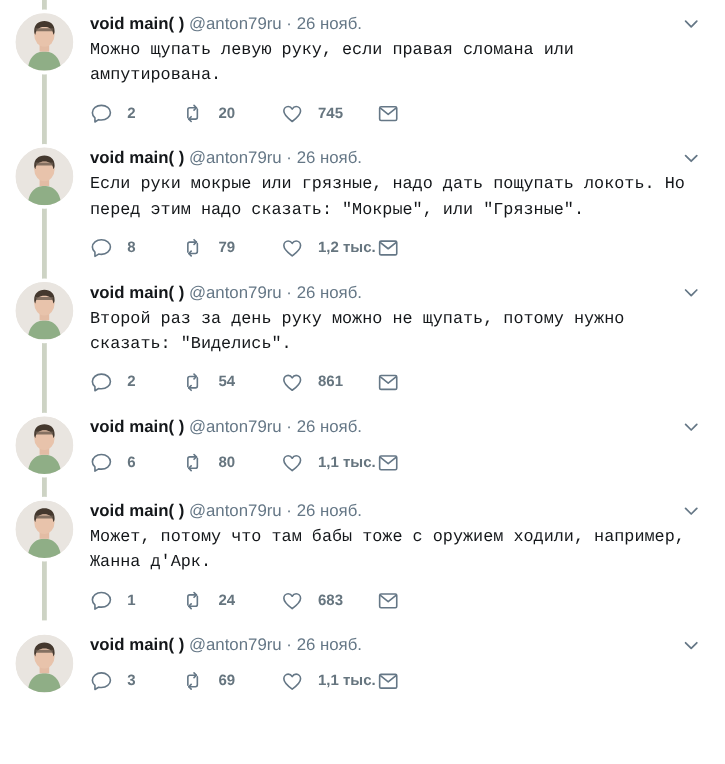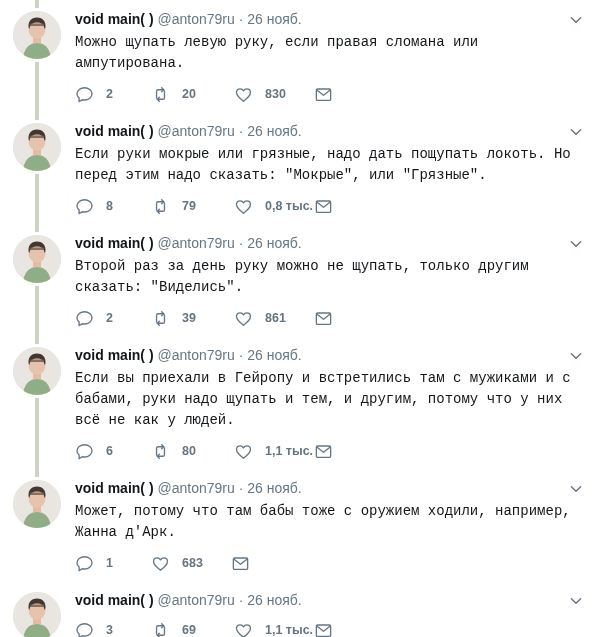--- a/index.html
+++ b/index.html
@@ -76,21 +76,21 @@
               </svg>
             </span>
             <span class="count">20</span>
           </div>
         <div class="action like">
             <span class="icon">
               <svg viewBox="0 0 24 24" fill="none" stroke="#657786" stroke-width="1.7" stroke-linejoin="round">
                 <path d="M12 20.5C6.8 16.7 3.2 13.4 3.2 9.6c0-2.8 2.1-4.8 4.6-4.8 1.8 0 3.3 1 4.2 2.6.9-1.6 2.4-2.6 4.2-2.6 2.5 0 4.6 2 4.6 4.8 0 3.8-3.6 7.1-8.8 10.9z"></path>
               </svg>
             </span>
-            <span class="count">830</span>
+            <span class="count">745</span>
           </div>
         <div class="action dm">
             <span class="icon">
               <svg viewBox="0 0 24 24" fill="none" stroke="#657786" stroke-width="1.7" stroke-linejoin="round">
                 <rect x="3" y="5" width="18" height="14.5" rx="1.5"></rect>
                 <path d="M3.5 6.2 12 13l8.5-6.8"></path>
               </svg>
             </span>
           </div>
       </div>
@@ -138,75 +138,75 @@
               </svg>
             </span>
             <span class="count">79</span>
           </div>
         <div class="action like">
             <span class="icon">
               <svg viewBox="0 0 24 24" fill="none" stroke="#657786" stroke-width="1.7" stroke-linejoin="round">
                 <path d="M12 20.5C6.8 16.7 3.2 13.4 3.2 9.6c0-2.8 2.1-4.8 4.6-4.8 1.8 0 3.3 1 4.2 2.6.9-1.6 2.4-2.6 4.2-2.6 2.5 0 4.6 2 4.6 4.8 0 3.8-3.6 7.1-8.8 10.9z"></path>
               </svg>
             </span>
-            <span class="count">0,8 тыс.</span>
-          </div>
-        <div class="action dm">
-            <span class="icon">
-              <svg viewBox="0 0 24 24" fill="none" stroke="#657786" stroke-width="1.7" stroke-linejoin="round">
-                <rect x="3" y="5" width="18" height="14.5" rx="1.5"></rect>
-                <path d="M3.5 6.2 12 13l8.5-6.8"></path>
-              </svg>
-            </span>
-          </div>
-      </div>
-    </div>
-  </article>
-
-  <article class="tweet">
-    <div class="avatar-col">
-      <div class="avatar"><span><svg viewBox="0 0 48 48">
-              <circle cx="24" cy="24" r="24" fill="#e9e5e0"></circle>
-              <path d="M10 48 C11 36 17 32 24 32 C31 32 37 36 38 48 Z" fill="#8fae86"></path>
-              <rect x="20" y="24" width="8" height="8" fill="#e3bca4"></rect>
-              <ellipse cx="24" cy="18" rx="8.5" ry="10" fill="#e8c3ab"></ellipse>
-              <path d="M15.5 15 C15.5 9.5 19 6.5 24 6.5 C29 6.5 32.5 9.5 32.5 15 C32.5 16.5 32 17.5 31.5 18 C31 13 28 11.5 24 11.5 C20 11.5 17 13 16.5 18 C16 17.5 15.5 16.5 15.5 15 Z" fill="#44382e"></path>
-              <path d="M16.5 12.5 L31.5 12.5 L31 15 L17 15 Z" fill="#6b5d50" opacity="0.8"></path>
-            </svg></span></div>
-    </div>
-    <div class="content">
-      <div class="tweet-header">
-        <span class="name">void main( )</span>
-        <span class="meta"> <span class="piece">@anton79ru</span> <span>·</span> <span class="piece">26 нояб.</span></span>
-      </div>
-      <span class="chevron">
-          <svg viewBox="0 0 24 24" fill="none" stroke="#657786" stroke-width="2.2" stroke-linecap="round" stroke-linejoin="round">
-            <path d="M5 8.5l7 7 7-7"></path>
-          </svg>
-        </span>
-      <p class="tweet-text">Второй раз за день руку можно не щупать, только другим сказать: "Виделись".</p>
+            <span class="count">1,2 тыс.</span>
+          </div>
+        <div class="action dm">
+            <span class="icon">
+              <svg viewBox="0 0 24 24" fill="none" stroke="#657786" stroke-width="1.7" stroke-linejoin="round">
+                <rect x="3" y="5" width="18" height="14.5" rx="1.5"></rect>
+                <path d="M3.5 6.2 12 13l8.5-6.8"></path>
+              </svg>
+            </span>
+          </div>
+      </div>
+    </div>
+  </article>
+
+  <article class="tweet">
+    <div class="avatar-col">
+      <div class="avatar"><span><svg viewBox="0 0 48 48">
+              <circle cx="24" cy="24" r="24" fill="#e9e5e0"></circle>
+              <path d="M10 48 C11 36 17 32 24 32 C31 32 37 36 38 48 Z" fill="#8fae86"></path>
+              <rect x="20" y="24" width="8" height="8" fill="#e3bca4"></rect>
+              <ellipse cx="24" cy="18" rx="8.5" ry="10" fill="#e8c3ab"></ellipse>
+              <path d="M15.5 15 C15.5 9.5 19 6.5 24 6.5 C29 6.5 32.5 9.5 32.5 15 C32.5 16.5 32 17.5 31.5 18 C31 13 28 11.5 24 11.5 C20 11.5 17 13 16.5 18 C16 17.5 15.5 16.5 15.5 15 Z" fill="#44382e"></path>
+              <path d="M16.5 12.5 L31.5 12.5 L31 15 L17 15 Z" fill="#6b5d50" opacity="0.8"></path>
+            </svg></span></div>
+    </div>
+    <div class="content">
+      <div class="tweet-header">
+        <span class="name">void main( )</span>
+        <span class="meta"> <span class="piece">@anton79ru</span> <span>·</span> <span class="piece">26 нояб.</span></span>
+      </div>
+      <span class="chevron">
+          <svg viewBox="0 0 24 24" fill="none" stroke="#657786" stroke-width="2.2" stroke-linecap="round" stroke-linejoin="round">
+            <path d="M5 8.5l7 7 7-7"></path>
+          </svg>
+        </span>
+      <p class="tweet-text">Второй раз за день руку можно не щупать, потому нужно сказать: "Виделись".</p>
       <div class="actions">
         <div class="action reply">
             <span class="icon">
               <svg viewBox="0 0 24 24" fill="none" stroke="#657786" stroke-width="1.7" stroke-linejoin="round">
                 <path d="M12 3.5C6.8 3.5 2.5 6.9 2.5 11.2c0 2.1 1 4 2.7 5.4V21l3.9-2.4c.9.2 1.9.3 2.9.3 5.2 0 9.5-3.4 9.5-7.7S17.2 3.5 12 3.5z"></path>
               </svg>
             </span>
             <span class="count">2</span>
           </div>
         <div class="action retweet">
             <span class="icon">
               <svg viewBox="0 0 24 24" fill="none" stroke="#657786" stroke-width="1.7" stroke-linecap="round" stroke-linejoin="round">
                 <path d="M7 16.5V8a2 2 0 0 1 2-2h7"></path>
                 <path d="M13.5 3.5 16 6l-2.5 2.5"></path>
                 <path d="M17 7.5V16a2 2 0 0 1-2 2H8"></path>
                 <path d="M10.5 20.5 8 18l2.5-2.5"></path>
               </svg>
             </span>
-            <span class="count">39</span>
+            <span class="count">54</span>
           </div>
         <div class="action like">
             <span class="icon">
               <svg viewBox="0 0 24 24" fill="none" stroke="#657786" stroke-width="1.7" stroke-linejoin="round">
                 <path d="M12 20.5C6.8 16.7 3.2 13.4 3.2 9.6c0-2.8 2.1-4.8 4.6-4.8 1.8 0 3.3 1 4.2 2.6.9-1.6 2.4-2.6 4.2-2.6 2.5 0 4.6 2 4.6 4.8 0 3.8-3.6 7.1-8.8 10.9z"></path>
               </svg>
             </span>
             <span class="count">861</span>
           </div>
         <div class="action dm">
@@ -235,21 +235,20 @@
     <div class="content">
       <div class="tweet-header">
         <span class="name">void main( )</span>
         <span class="meta"> <span class="piece">@anton79ru</span> <span>·</span> <span class="piece">26 нояб.</span></span>
       </div>
       <span class="chevron">
           <svg viewBox="0 0 24 24" fill="none" stroke="#657786" stroke-width="2.2" stroke-linecap="round" stroke-linejoin="round">
             <path d="M5 8.5l7 7 7-7"></path>
           </svg>
         </span>
-      <p class="tweet-text">Если вы приехали в Гейропу и встретились там с мужиками и с бабами, руки надо щупать и тем, и другим, потому что у них всё не как у людей.</p>
       <div class="actions">
         <div class="action reply">
             <span class="icon">
               <svg viewBox="0 0 24 24" fill="none" stroke="#657786" stroke-width="1.7" stroke-linejoin="round">
                 <path d="M12 3.5C6.8 3.5 2.5 6.9 2.5 11.2c0 2.1 1 4 2.7 5.4V21l3.9-2.4c.9.2 1.9.3 2.9.3 5.2 0 9.5-3.4 9.5-7.7S17.2 3.5 12 3.5z"></path>
               </svg>
             </span>
             <span class="count">6</span>
           </div>
         <div class="action retweet">
@@ -307,20 +306,31 @@
       <p class="tweet-text">Может, потому что там бабы тоже с оружием ходили, например, Жанна д'Арк.</p>
       <div class="actions">
         <div class="action reply">
             <span class="icon">
               <svg viewBox="0 0 24 24" fill="none" stroke="#657786" stroke-width="1.7" stroke-linejoin="round">
                 <path d="M12 3.5C6.8 3.5 2.5 6.9 2.5 11.2c0 2.1 1 4 2.7 5.4V21l3.9-2.4c.9.2 1.9.3 2.9.3 5.2 0 9.5-3.4 9.5-7.7S17.2 3.5 12 3.5z"></path>
               </svg>
             </span>
             <span class="count">1</span>
           </div>
+        <div class="action retweet">
+            <span class="icon">
+              <svg viewBox="0 0 24 24" fill="none" stroke="#657786" stroke-width="1.7" stroke-linecap="round" stroke-linejoin="round">
+                <path d="M7 16.5V8a2 2 0 0 1 2-2h7"></path>
+                <path d="M13.5 3.5 16 6l-2.5 2.5"></path>
+                <path d="M17 7.5V16a2 2 0 0 1-2 2H8"></path>
+                <path d="M10.5 20.5 8 18l2.5-2.5"></path>
+              </svg>
+            </span>
+            <span class="count">24</span>
+          </div>
         <div class="action like">
             <span class="icon">
               <svg viewBox="0 0 24 24" fill="none" stroke="#657786" stroke-width="1.7" stroke-linejoin="round">
                 <path d="M12 20.5C6.8 16.7 3.2 13.4 3.2 9.6c0-2.8 2.1-4.8 4.6-4.8 1.8 0 3.3 1 4.2 2.6.9-1.6 2.4-2.6 4.2-2.6 2.5 0 4.6 2 4.6 4.8 0 3.8-3.6 7.1-8.8 10.9z"></path>
               </svg>
             </span>
             <span class="count">683</span>
           </div>
         <div class="action dm">
             <span class="icon">

